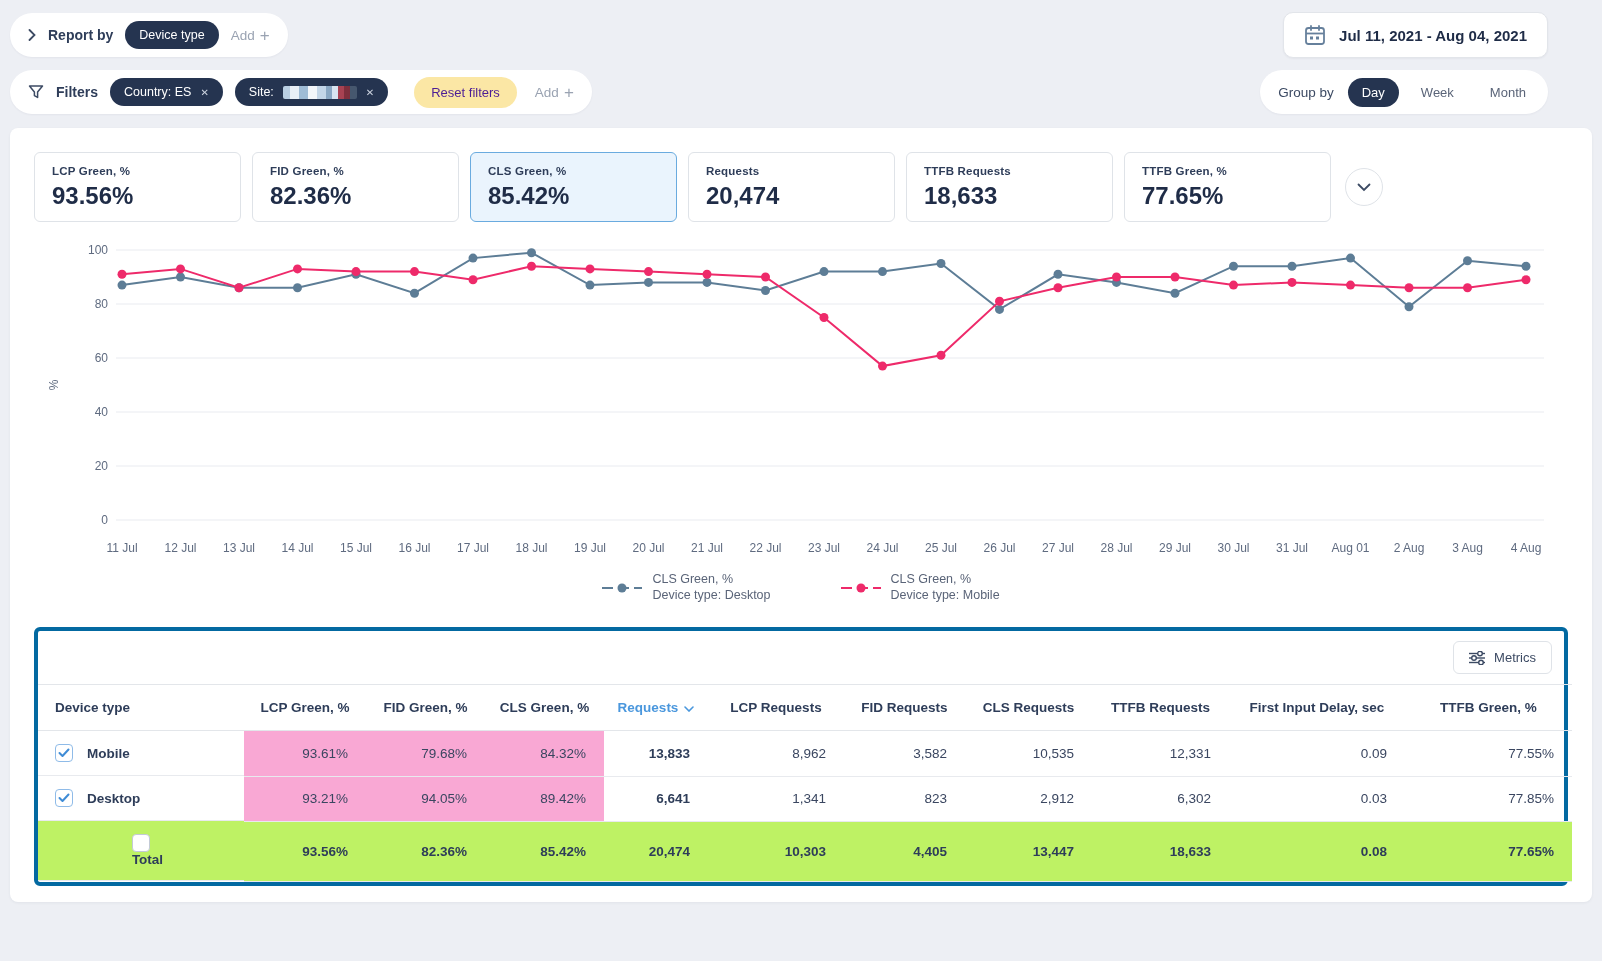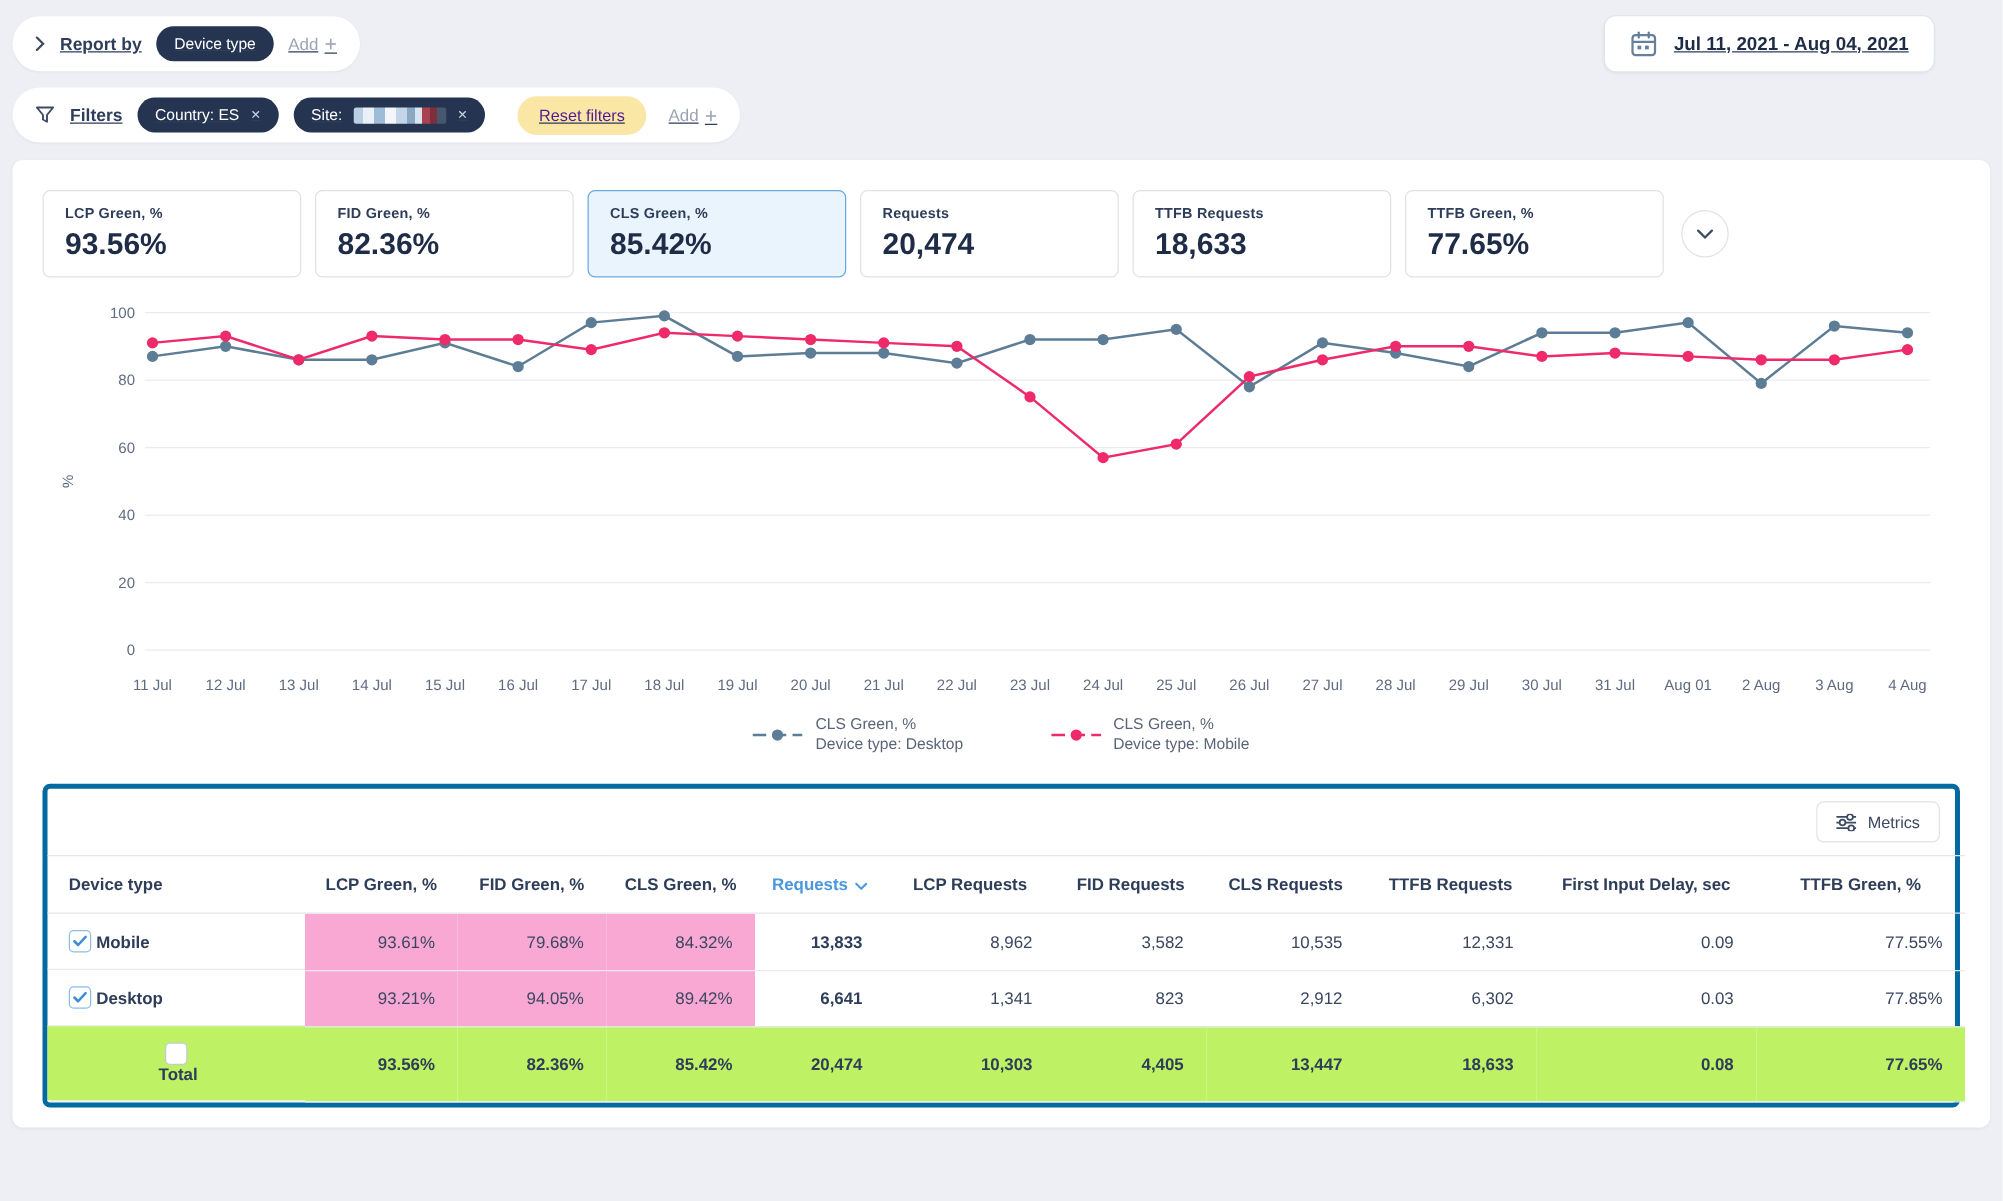--- a/index.html
+++ b/index.html
@@ -3,21 +3,21 @@
 <meta charset="utf-8">
 <style>
   * { box-sizing: border-box; margin: 0; padding: 0; }
   html,body { width:1602px; height:961px; }
   body {
     background:#edeff4;
     font-family:"Liberation Sans", sans-serif;
     color:#2e3d59;
     overflow:hidden;
   }
-  .topbar { display:flex; justify-content:space-between; align-items:center; padding:0 54px 0 10px;text-decoration:underline; }
+  .topbar { display:flex; justify-content:space-between; align-items:center; padding:0 54px 0 10px; }
   .row1 { padding-top:12px; }
   .row2 { margin-top:12px; }
   .white-pill {
     background:#fff; border-radius:22px; display:flex; align-items:center;
     gap:12px; padding:0 18px; height:44px; box-shadow:0 1px 2px rgba(30,45,70,.05);
   }
   .label-strong { font-size:14px; font-weight:bold; color:#2e3d59; }
   .dark-pill {
     background:#253450; color:#fff; border-radius:15px; padding:7px 14px;
     font-size:12.5px; display:inline-flex; align-items:center; gap:9px; cursor:pointer;
@@ -80,21 +80,21 @@
     cursor:pointer; white-space:nowrap; overflow:hidden;
   }
   th.th-first { text-align:left; padding-left:17px; }
   th.th-sorted { color:#4a97dd; }
   th.th-sorted .sort-chev { margin-left:6px; }
   td { font-size:13.5px; color:#3a4660; padding:13px 18px 13px 10px; border-bottom:1px solid #e8eaee; }
   td.num { text-align:right; }
   td.green { background:#f9a8d4; }
   td.bold { font-weight:bold; color:#2e3d59; }
   td.td-first { display:flex; align-items:center; padding-left:17px; border-bottom:1px solid #e8eaee; }
-  .row-name { margin-left:4px; font-weight:bold; color:#2e3d59; font-size:13.5px; }
+  .row-name { margin-left:14px; font-weight:bold; color:#2e3d59; font-size:13.5px; }
   tr.total td { background:#bef264; font-weight:bold; color:#2e3d59;flex-direction:column; }
   .checkbox {
     width:18px; height:18px; border:1.5px solid #c3cad6; border-radius:4px; background:#fff;
     display:inline-flex; align-items:center; justify-content:center; cursor:pointer; flex:0 0 auto;
   }
   .checkbox.checked { border-color:#8fbbe8; }
   .table-footer { display:flex; justify-content:space-between; padding:15px 30px 15px 30px; }
   .tf-left { color:#9aa2b1; font-size:13px; }
   .tf-right { color:#6b7588; font-size:13px; }
 </style>
@@ -147,20 +147,26 @@
     <span class="dark-pill">
       <span>Site:</span>
       <span class="redacted"></span>
       <span class="pill-close">✕</span>
     </span>
     <span class="reset-btn">Reset filters</span>
     <span class="add-btn" style="margin-left:6px;">
       <span>Add</span>
         <span class="plus">+</span>
     </span>
+  </div>
+  <div class="white-pill" style="gap:8px; padding-right:8px;">
+    <span style="font-size:13.5px; color:#3c4a63; margin-right:6px;">Group by</span>
+    <span class="groupby-opt selected">Day</span>
+    <span class="groupby-opt">Week</span>
+    <span class="groupby-opt">Month</span>
   </div>
 </div>
 
 <div class="main-card">
 
   <div class="metric-cards">
     <div class="metric-card">
       <div class="m-label">LCP Green, %</div>
       <div class="m-value">93.56%</div>
     </div>

